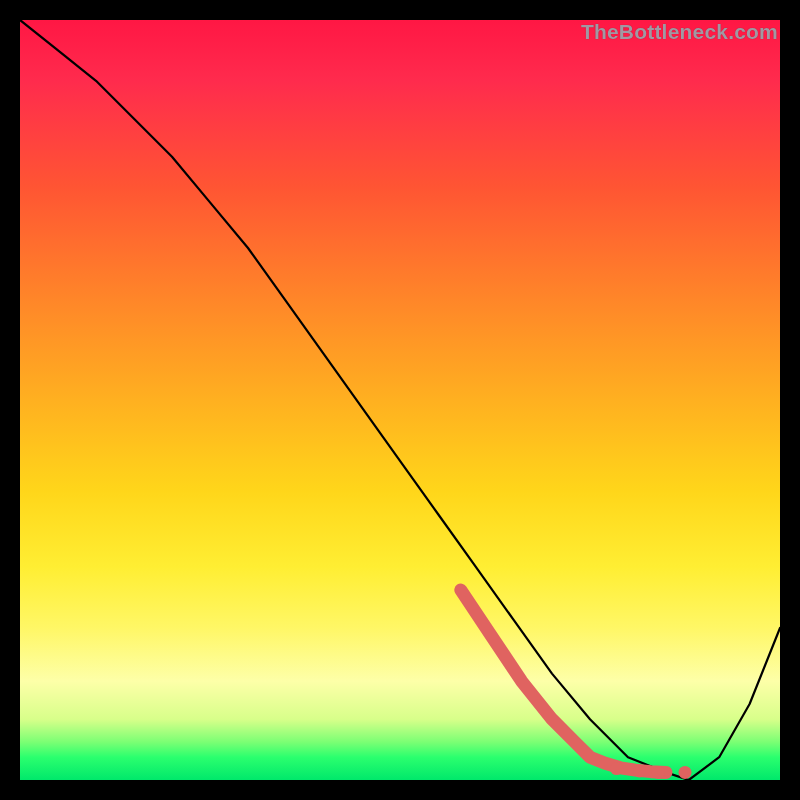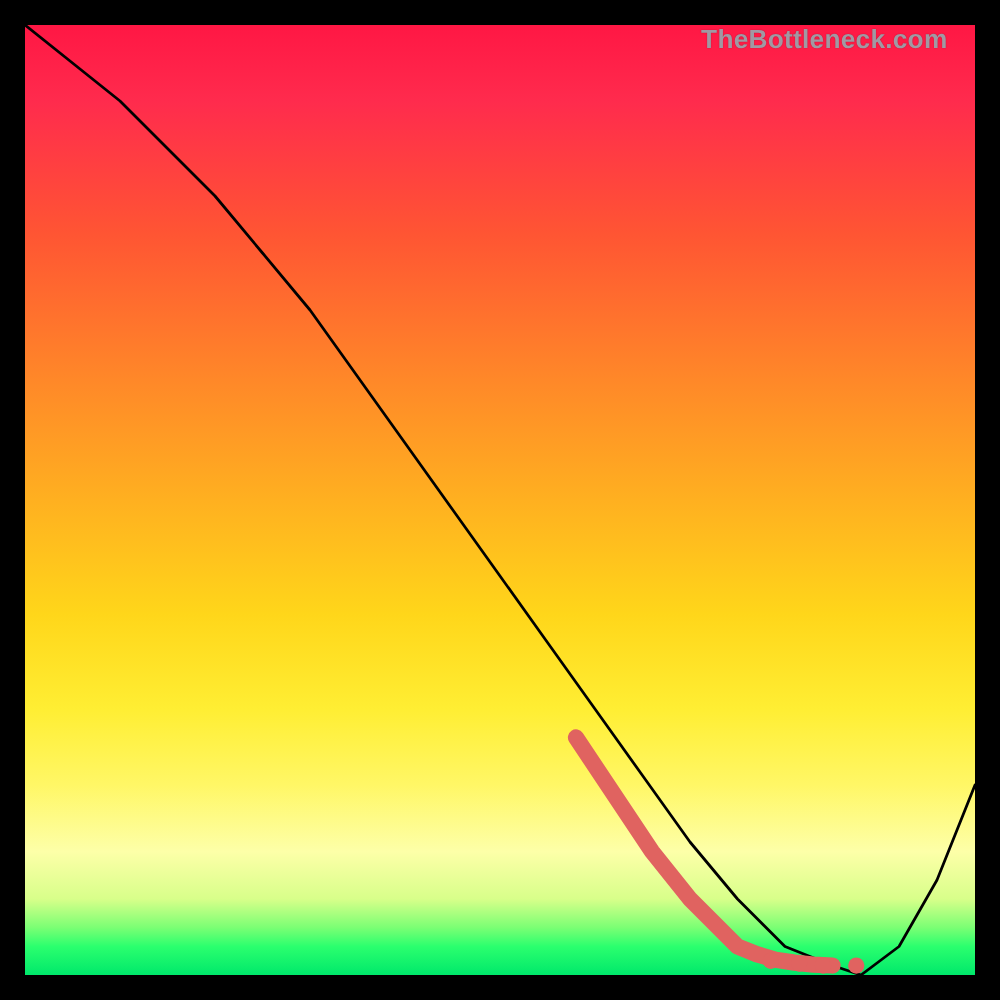--- a/index.html
+++ b/index.html
@@ -10,20 +10,21 @@
     background: #000;
     font-family: Arial, Helvetica, sans-serif;
   }
   .frame {
     position: absolute;
     left: 20px;
     top: 20px;
     width: 760px;
     height: 760px;
     background: #000;
+    padding-left: 20px;
   }
   .gradient {
     position: absolute;
     left: 0;
     top: 0;
     width: 760px;
     height: 760px;
     
     background: linear-gradient(
       to bottom,

